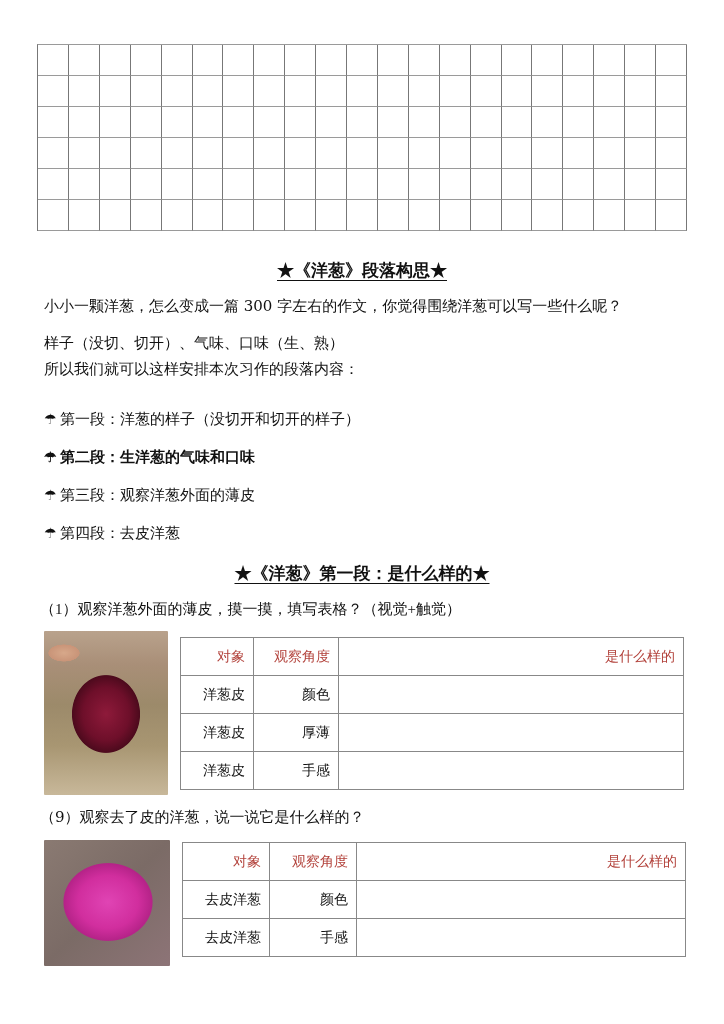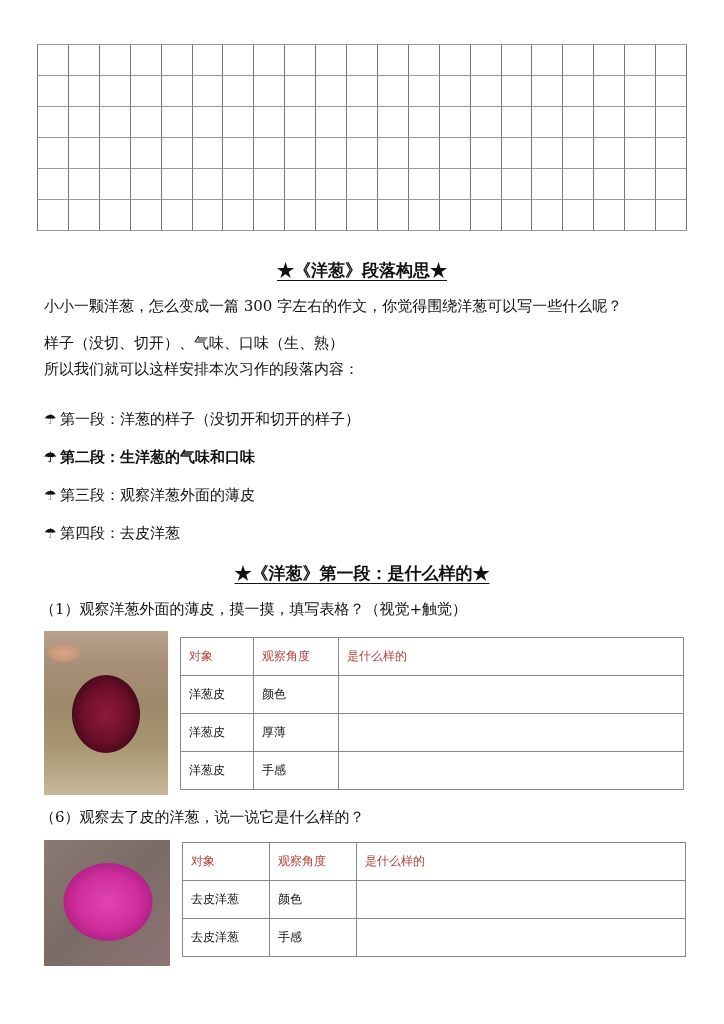--- a/index.html
+++ b/index.html
@@ -16,21 +16,21 @@
   .photo { position: absolute; border-radius: 1px; }
   .photo1 { left: 44px; top: 631px; width: 124px; height: 164px;
             background:
               radial-gradient(ellipse 42px 48px at 62px 83px, #8e1a3a 0%, #6e0f2a 55%, #4d0a1d 80%, rgba(77,10,29,0) 82%),
               radial-gradient(ellipse 22px 12px at 20px 22px, #d7a88a 0%, #c99478 70%, rgba(201,148,120,0) 72%),
               linear-gradient(180deg, #b9a28c 0%, #a98f78 20%, #9c8a6a 45%, #a89672 70%, #c8b89a 100%); }
   .photo2 { left: 44px; top: 840px; width: 126px; height: 126px;
             background:
               radial-gradient(ellipse 55px 48px at 64px 62px, #e044b4 0%, #d12e9e 55%, #b52388 80%, rgba(181,35,136,0) 82%),
               linear-gradient(135deg, #8a7a72 0%, #7b6b66 50%, #8d7477 100%); }
-  .obs { position: absolute; border-collapse: collapse; font-size: 12px; }
+  .obs { position: absolute; border-collapse: collapse; font-size: 14px; text-align: right; }
   .obs td { border: 1px solid #888; padding: 0 8px; height: 37px; vertical-align: middle; }
   .obs td.hd { color: #b2413a; }
   .obs1 { left: 180px; top: 637px; width: 504px; }
   .obs2 { left: 182px; top: 842px; width: 504px; }
 </style>
 </head>
 <body>
 
 <div class="grid" id="grid">
     <div class="cell"></div>
@@ -173,21 +173,21 @@
   <span class="bullet">☂</span><span>第二段：生洋葱的气味和口味</span>
 </div>
 <div class="line" style="top:486px;">
   <span class="bullet">☂</span><span>第三段：观察洋葱外面的薄皮</span>
 </div>
 <div class="line" style="top:524px;">
   <span class="bullet">☂</span><span>第四段：去皮洋葱</span>
 </div>
 
 <div class="title" style="top:562px;"><span>★《洋葱》第一段：是什么样的★</span></div>
-<div class="line" style="top:600px; left:40px;">（1）观察洋葱外面的薄皮，摸一摸，填写表格？（视觉+触觉）</div>
+<div class="line" style="top:600px; left:40px;font-family:Liberation Serif, serif;">（1）观察洋葱外面的薄皮，摸一摸，填写表格？（视觉+触觉）</div>
 
 <div class="photo photo1"></div>
 
 <table class="obs obs1">
   <tbody>
       <tr>
     <td class="hd" style="width:56px">对象</td>
     <td class="hd" style="width:68px">观察角度</td>
     <td class="hd">是什么样的</td>
   </tr>
@@ -202,21 +202,21 @@
     <td></td>
   </tr>
   <tr>
     <td>洋葱皮</td>
     <td>手感</td>
     <td></td>
   </tr>
 </tbody>
   </table>
 
-<div class="line" style="top:808px; left:40px;">（6）观察去了皮的洋葱，说一说它是什么样的？</div>
+<div class="line" style="top:808px; left:40px;">（9）观察去了皮的洋葱，说一说它是什么样的？</div>
 
 <div class="photo photo2"></div>
 
 <table class="obs obs2">
   <tbody>
       <tr>
     <td class="hd" style="width:70px">对象</td>
     <td class="hd" style="width:70px">观察角度</td>
     <td class="hd">是什么样的</td>
   </tr>

